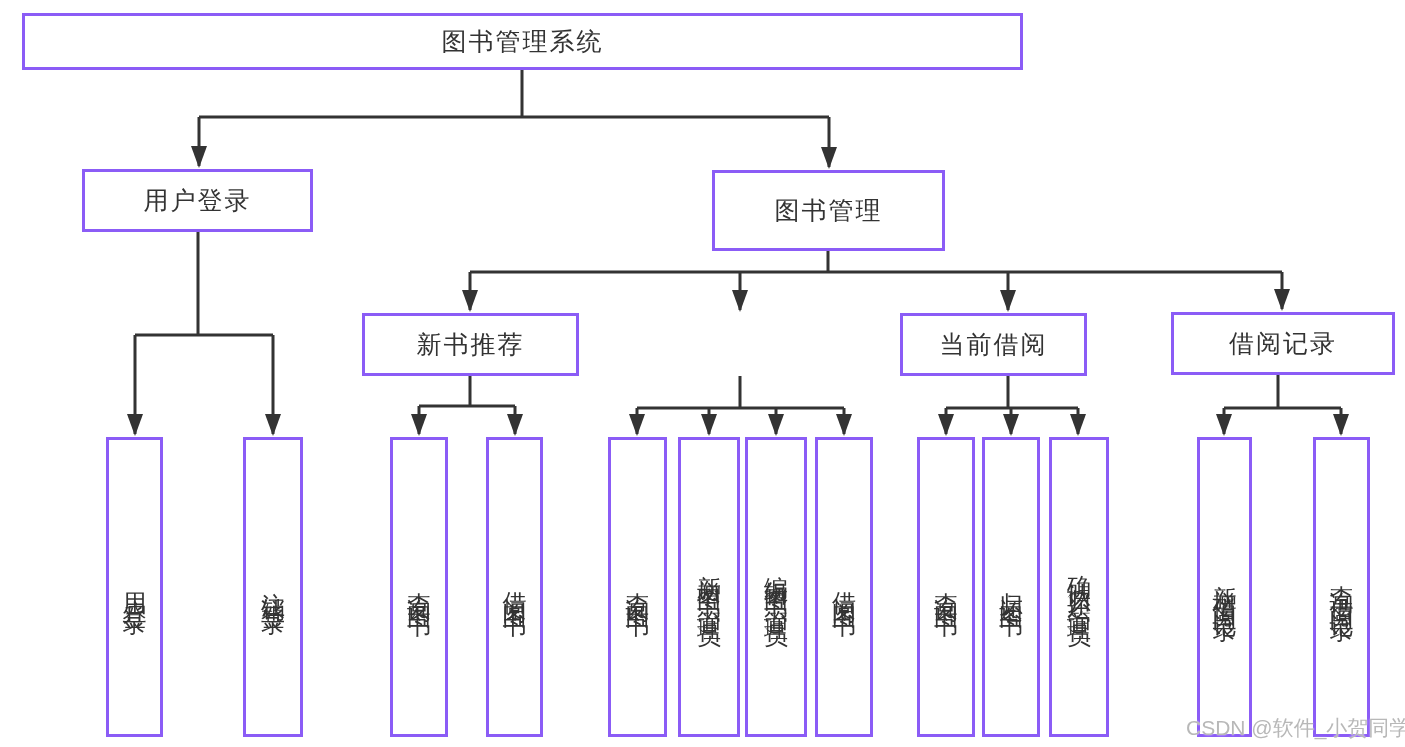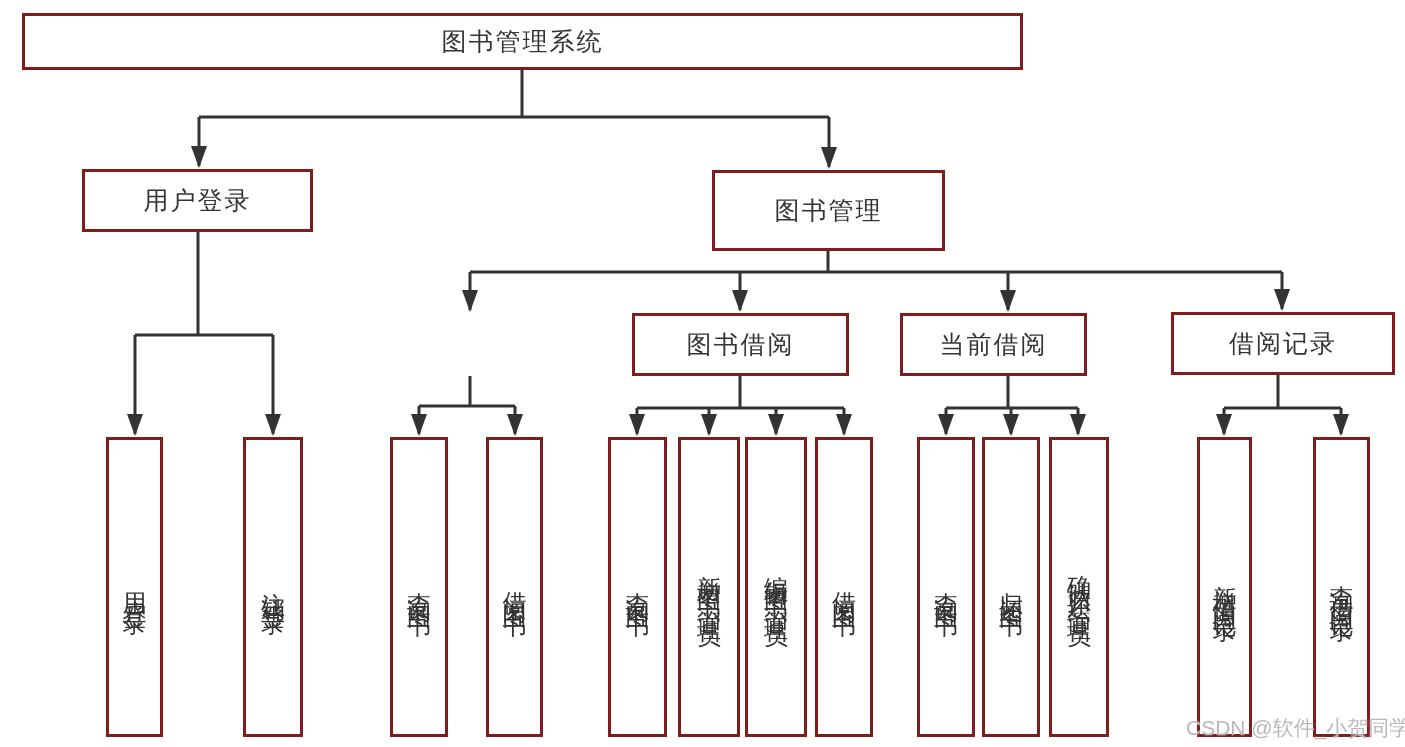--- a/index.html
+++ b/index.html
@@ -8,21 +8,21 @@
     width:1405px;height:747px;
     background:#ffffff;
     font-family:"Liberation Sans","DejaVu Sans",sans-serif;
     overflow:hidden;
   }
   #wires{position:absolute;left:0;top:0;z-index:0;}
   .node{
     position:absolute;
     box-sizing:border-box;
     background:#ffffff;
-    border:3px solid #7f1d1d;
+    border:3px solid #8b5cf6;
     display:flex;
     align-items:center;
     justify-content:center;
     z-index:1;
   }
   .node.h span{
     font-size:25px;
     letter-spacing:2px;
     color:#333333;
     white-space:nowrap;
@@ -94,22 +94,22 @@
     <span>图书管理系统</span>
   </div>
 
   <div class="node h" style="left:82px;top:169px;width:231px;height:63px;">
     <span>用户登录</span>
   </div>
   <div class="node h" style="left:712px;top:170px;width:233px;height:81px;">
     <span>图书管理</span>
   </div>
 
-  <div class="node h" style="left:632px;top:313px;width:217px;height:63px;">
-    <span>图书借阅</span>
+  <div class="node h" style="left:362px;top:313px;width:217px;height:63px;">
+    <span>新书推荐</span>
   </div>
   <div class="node h" style="left:900px;top:313px;width:187px;height:63px;">
     <span>当前借阅</span>
   </div>
   <div class="node h" style="left:1171px;top:312px;width:224px;height:63px;">
     <span>借阅记录</span>
   </div>
 
   <div class="node v" style="left:106px;top:437px;width:57px;height:300px;">
     <span>用户登录</span>

